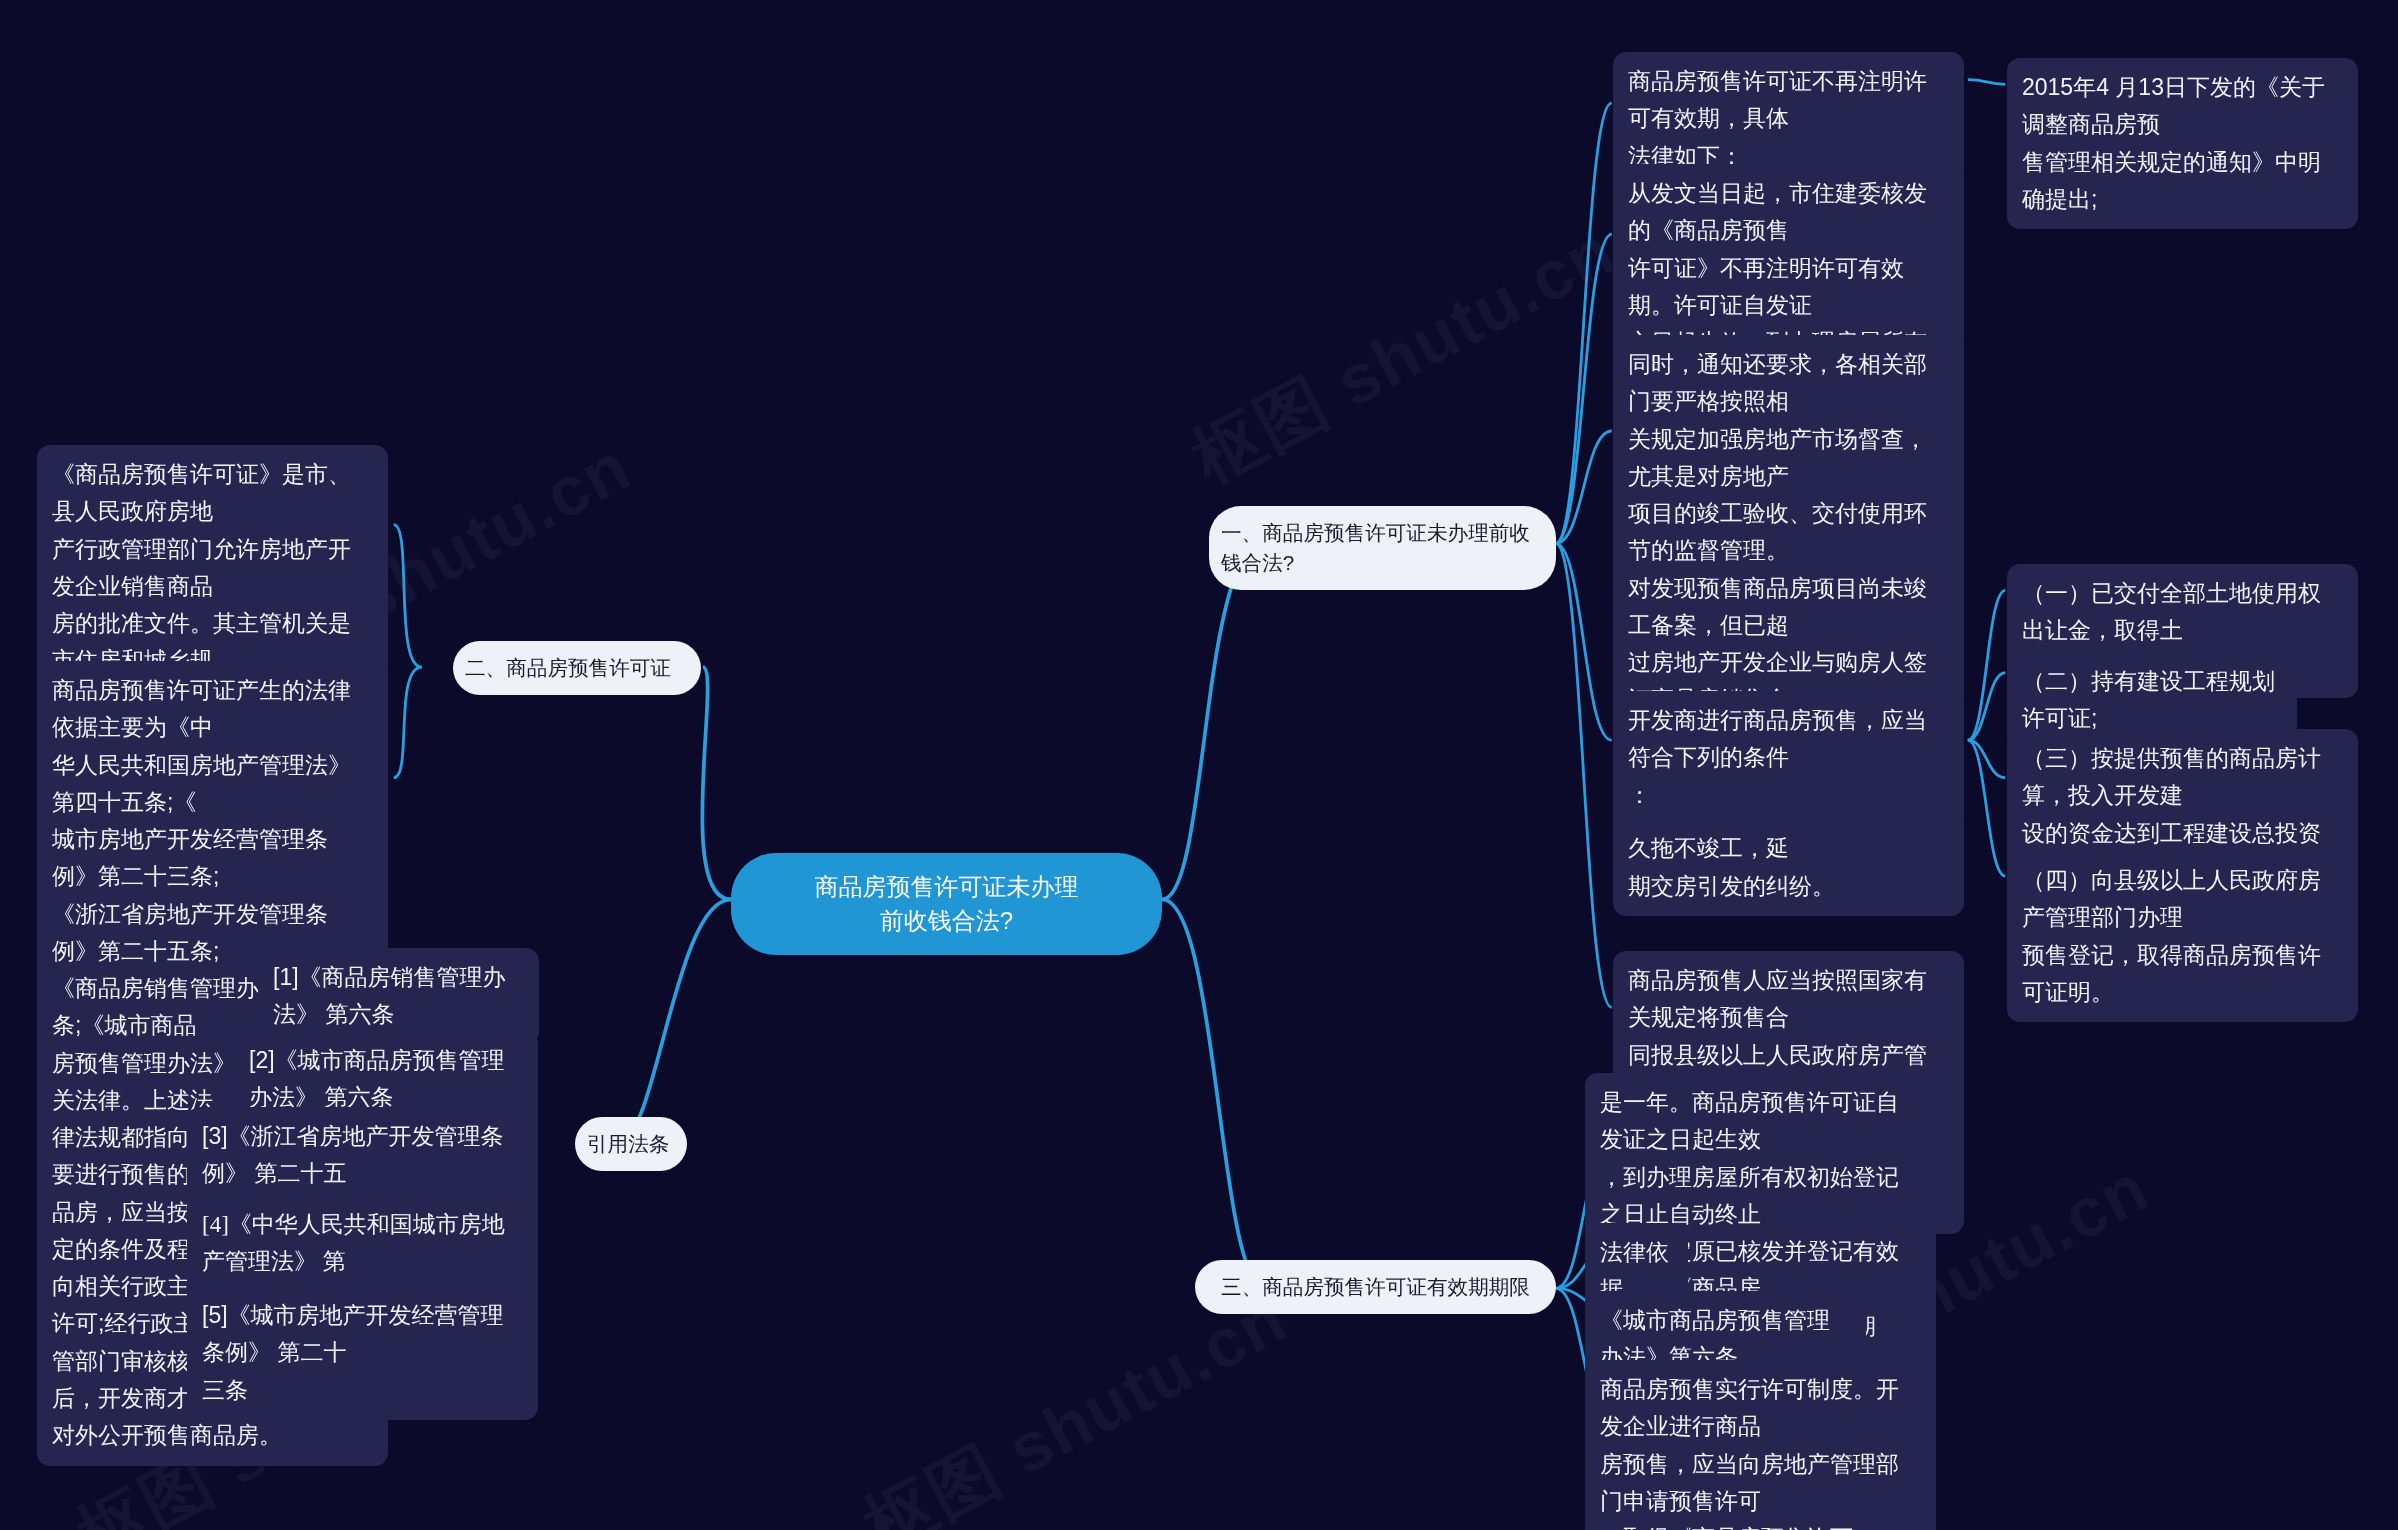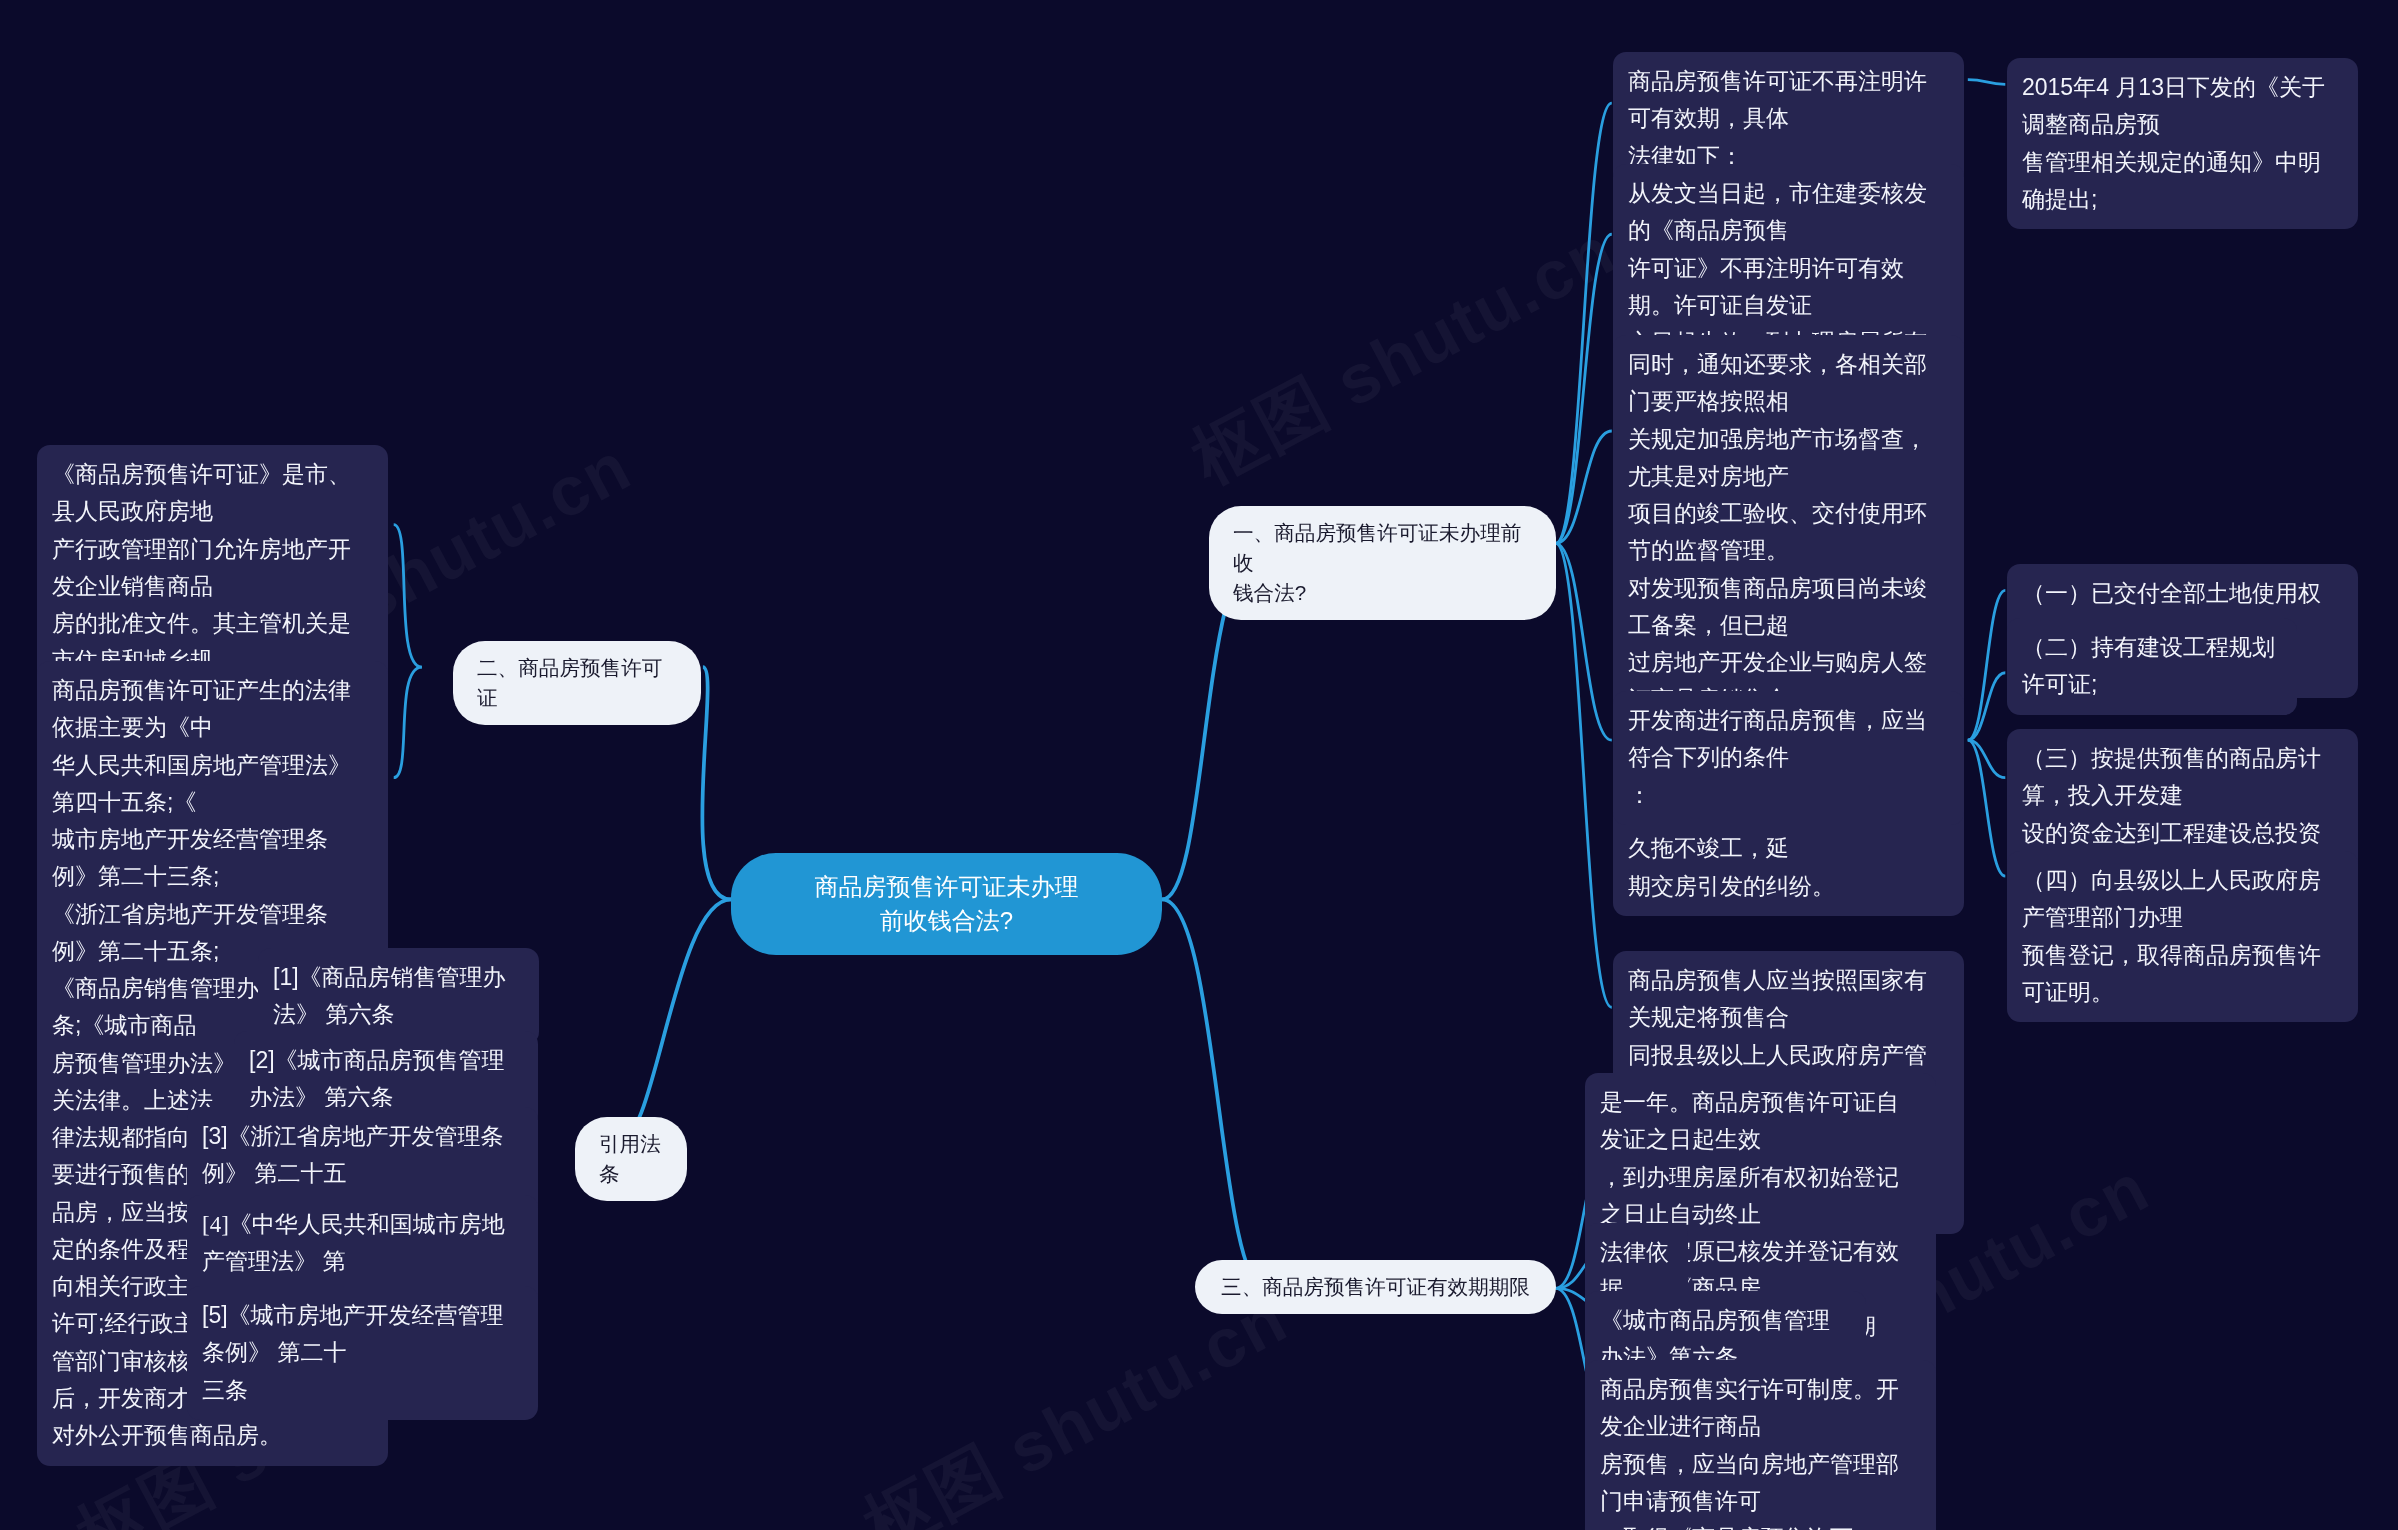--- a/index.html
+++ b/index.html
@@ -52,21 +52,21 @@
     text-align: center;
     padding: 17px 28px;
     line-height: 1.42;
   }
   
   .n-l1 {
     background: #eef2f8;
     color: #1a1a2e;
     border-radius: 32px;
     font-size: 20.6px;
-    padding: 12px 24px;
+    padding: 12px 12px;
     line-height: 1.45;
   }
   
   .n-card {
     background: #262550;
     color: #f2f4fb;
     border-radius: 13px;
     font-size: 23px;
     padding: 11.2px 15px;
     line-height: 1.62;
@@ -150,21 +150,21 @@
 同约定的房屋交付日期的，要明确专人重点督
 查，防止预售商品房出现工程久拖不竣工，延
 期交房引发的纠纷。</div>
 
   <div class="node n-card" style="left:1613px; top:691px; width:351px;">开发商进行商品房预售，应当符合下列的条件
 ：</div>
 
   <div class="node n-card" style="left:2007px; top:564px; width:351px;">（一）已交付全部土地使用权出让金，取得土
 地使用权证书;</div>
 
-  <div class="node n-card" style="left:2007px; top:618px; width:290px;">（二）持有建设工程规划许可证;</div>
+  <div class="node n-card" style="left:2007px; top:652px; width:290px;">（二）持有建设工程规划许可证;</div>
 
   <div class="node n-card" style="left:2007px; top:729px; width:351px;">（三）按提供预售的商品房计算，投入开发建
 设的资金达到工程建设总投资的百分之二十五
 以上，并已经确定施工进度和竣工交付日期;</div>
 
   <div class="node n-card" style="left:2007px; top:851px; width:351px;">（四）向县级以上人民政府房产管理部门办理
 预售登记，取得商品房预售许可证明。</div>
 
   <div class="node n-card" style="left:1613px; top:951px; width:351px;">商品房预售人应当按照国家有关规定将预售合
 同报县级以上人民政府房产管理部门和土地管

